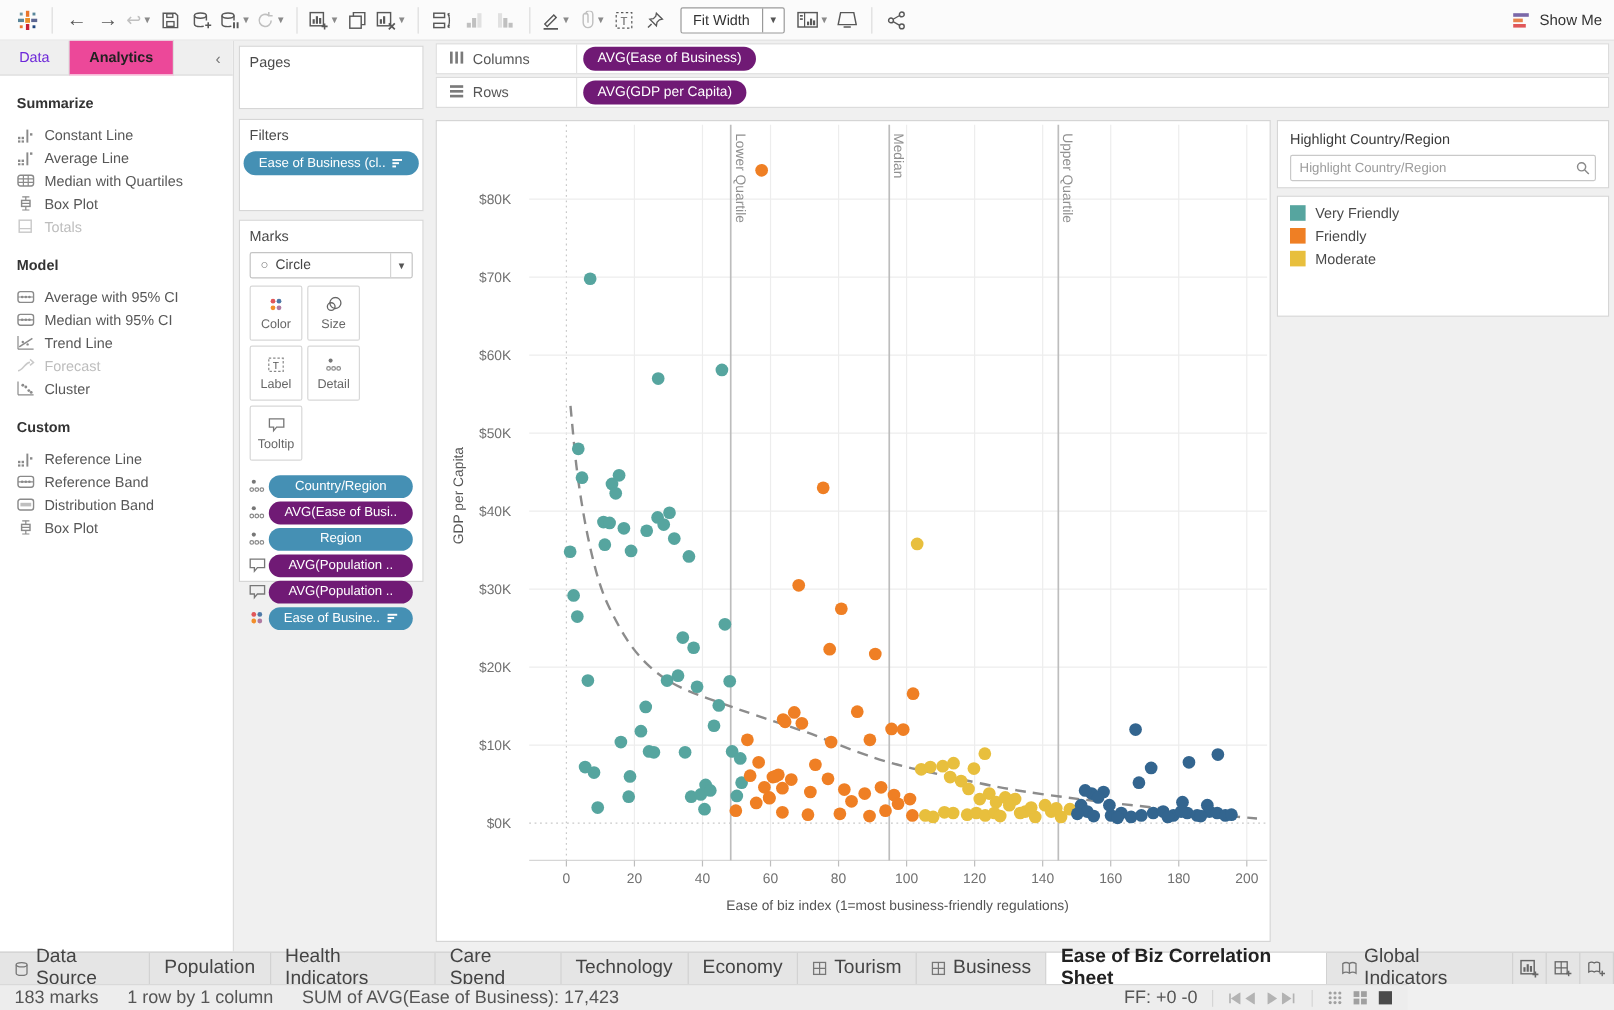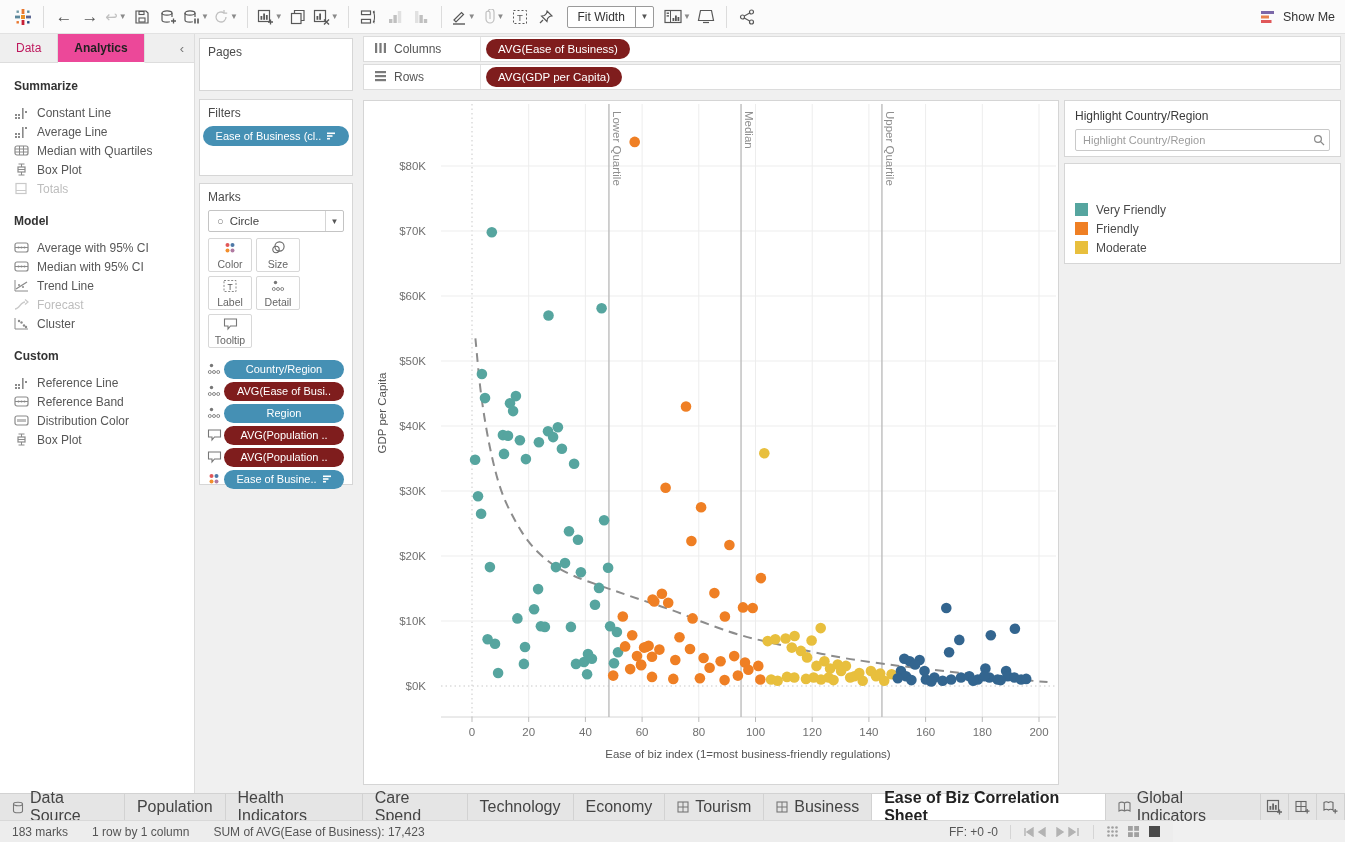--- a/index.html
+++ b/index.html
@@ -14,45 +14,45 @@
   .tb-btn svg { display:block; }
   .tb-caret { font-size:8px; color:#8a8a8a; margin-left:1px; }
   .fit-box { display:flex; align-items:center; border:1px solid #9a9a9a; border-radius:2px; background:#fff; height:22px; margin:0 8px; }
   .fit-box .fit-label { font-size:12px; color:#333; padding:0 10px; }
   .fit-box .fit-caret { width:18px; height:100%; border-left:1px solid #9a9a9a; display:flex; align-items:center; justify-content:center; font-size:8px; color:#555; }
   #show-me { margin-left:auto; display:flex; align-items:center; gap:6px; font-size:12.5px; color:#333; }
 
   
   #left-panel { left:0; top:34px; width:195px; height:759px; background:#fff; border-right:1px solid #ddd; }
   .pane-tabs { display:flex; height:29px; border-bottom:1px solid #ddd; background:#efefef; }
-  .pane-tab { padding:0 16px; display:flex; align-items:center; font-size:12px; color:#be185d; border-right:1px solid #ddd; }
+  .pane-tab { padding:0 16px; display:flex; align-items:center; font-size:12px; color:#6d28d9; border-right:1px solid #ddd; }
   .pane-tab.active { background:#ec4899; font-weight:bold; color:#222; border-bottom:1px solid #fff; margin-bottom:-1px; }
   .pane-collapse { margin-left:auto; padding:0 10px; display:flex; align-items:center; color:#777; font-size:13px; }
   .pane-section { margin:16px 0 4px 14px; font-size:12px; font-weight:bold; color:#333; }
   .pane-item { display:flex; align-items:center; height:19px; padding-left:14px; font-size:12px; color:#575757; }
   .pane-item.dis { color:#bdbdbd;text-align:center; }
   .pane-item .p-icon { width:15px; height:13px; margin-right:8px; display:flex; align-items:center; color:#8a8a8a; }
   .pane-item.dis .p-icon { color:#c9c9c9; }
 
   
   #cards-col { left:195px; top:34px; width:168px; height:759px; background:#f0f0f0; }
   .t-card { position:absolute; left:4px; width:154px; background:#fff; border:1px solid #d6d6d6; }
   .t-card .card-title { font-size:12px; color:#4a4a4a; padding:6px 8px 2px 8px; }
   #pages-card { top:4px; height:53px; }
   #filters-card { top:65px; height:77px; }
   #marks-card { top:149px; height:302px; }
   .pill { display:flex; align-items:center; justify-content:center; height:20px; border-radius:10px; color:#fff; font-size:11px; padding:0 8px; white-space:nowrap; overflow:hidden; }
   .pill.blue { background:#4590b4; }
-  .pill.green { background:#7f1d1d; }
+  .pill.green { background:#701a75; }
   .pill .pill-badge { margin-left:5px; display:flex; }
   .marks-dropdown { margin:4px 8px 6px 8px; height:22px; border:1px solid #c4c4c4; border-radius:2px; display:flex; align-items:center; font-size:11.5px; color:#444; background:#fff; }
   .marks-dropdown .circ { margin:0 6px 0 8px; color:#777; font-size:11px; }
   .marks-dropdown .dd-caret { margin-left:auto; width:18px; align-self:stretch; border-left:1px solid #d5d5d5; display:flex; align-items:center; justify-content:center; font-size:8px; color:#555; }
   .marks-btn-grid { display:flex; flex-wrap:wrap; gap:4px; padding:0 8px; }
-  .marks-btn { width:44px; height:34px; border:1px solid #d8d8d8; border-radius:2px; display:flex; flex-direction:column; align-items:center; justify-content:center; gap:3px; background:#fff; }
+  .marks-btn { width:44px; height:46px; border:1px solid #d8d8d8; border-radius:2px; display:flex; flex-direction:column; align-items:center; justify-content:center; gap:3px; background:#fff; }
   .marks-btn .mb-label { font-size:10.5px; color:#666; }
   .marks-pills { margin-top:10px; }
   .marks-pill-row { display:flex; align-items:center; height:22px; padding-left:4px; }
   .marks-pill-row .mp-icon { width:20px; display:flex; justify-content:center; color:#8a8a8a; }
   .marks-pill-row .pill { width:120px; height:19px; font-size:11px; }
 
   
   .shelf { position:absolute; left:363px; width:978px; height:26px; background:#fff; border:1px solid #dcdcdc; display:flex; align-items:center; }
   #shelf-columns { top:36px; } #shelf-rows { top:64px; }
   .shelf-label { width:117px; align-self:stretch; display:flex; align-items:center; gap:7px; padding-left:10px; border-right:1px solid #e3e3e3; color:#555; font-size:12px; }
@@ -76,21 +76,21 @@
   .legend-swatch { width:13px; height:13px; margin-right:8px; }
 
   
   #tabs-bar { left:0; top:793px; width:1345px; height:27px; background:#e5e5e5; border-top:1px solid #d2d2d2; display:flex; align-items:stretch; }
   .sheet-tab { display:flex; align-items:center; gap:6px; padding:0 12px; font-size:16px; color:#444; border-right:1px solid #d2d2d2; }
   .sheet-tab.active { background:#fff; font-weight:bold; color:#222; }
   .sheet-tab .st-icon { color:#777; display:flex; }
   .tab-new-btn { width:30px; display:flex; align-items:center; justify-content:center; border-right:1px solid #d2d2d2; color:#666; }
 
   
-  #status-bar { left:0; top:820px; width:1173px; height:22px; background:#ededed; border-top:1px solid #d9d9d9; display:flex; align-items:center; font-size:12px; color:#555; }
+  #status-bar { left:0; top:820px; width:1173px; height:22px; background:#ededed; border-top:1px solid #d9d9d9; display:flex; align-items:center; font-size:15px; color:#555; }
   .sb-item { padding:0 12px; }
   .sb-sep { width:1px; height:14px; background:#d5d5d5; }
   .sb-right { margin-left:auto; display:flex; align-items:center; }
   .sb-icons { display:flex; align-items:center; gap:8px; padding:0 12px; }
 </style>
 </head>
 <body>
 
 <div id="toolbar" class="abs">
     <div class="tb-btn">
@@ -469,21 +469,21 @@
         </span>
         <span>Reference Band</span>
       </div>
       <div class="pane-item">
         <span class="p-icon">
           <svg width="15" height="13" viewBox="0 0 15 13">
             <rect x="1" y="2" width="13" height="9" rx="2" fill="none" stroke="currentColor" stroke-width="1.2"></rect>
             <rect x="3" y="5" width="9" height="3" fill="currentColor" opacity="0.55"></rect>
           </svg>
         </span>
-        <span>Distribution Color</span>
+        <span>Distribution Band</span>
       </div>
       <div class="pane-item">
         <span class="p-icon">
           <svg width="15" height="13" viewBox="0 0 15 13">
             <line x1="7.5" y1="1" x2="7.5" y2="12" stroke="currentColor"></line>
             <line x1="4.5" y1="1" x2="10.5" y2="1" stroke="currentColor"></line>
             <line x1="4.5" y1="12" x2="10.5" y2="12" stroke="currentColor"></line>
             <rect x="4" y="4" width="7" height="5" fill="#fff" stroke="currentColor" stroke-width="1.2"></rect>
             <line x1="4" y1="6.5" x2="11" y2="6.5" stroke="currentColor"></line>
           </svg>
@@ -943,21 +943,21 @@
     <span class="mag">
       <svg width="12" height="12" viewBox="0 0 12 12">
           <circle cx="5" cy="5" r="3.4" fill="none" stroke="#8a8a8a" stroke-width="1.2"></circle>
           <line x1="7.6" y1="7.6" x2="11" y2="11" stroke="#8a8a8a" stroke-width="1.2"></line>
         </svg>
     </span>
   </div>
 </div>
 
 <div id="legend-card" class="abs">
-  <div id="legend-items" style="padding-top:4px;margin-top:32px;">
+  <div id="legend-items" style="padding-top:4px;">
       <div class="legend-item">
         <span class="legend-swatch" style="background:#56a59f"></span>
         <span>Very Friendly</span>
       </div>
       <div class="legend-item">
         <span class="legend-swatch" style="background:#ef7f24"></span>
         <span>Friendly</span>
       </div>
       <div class="legend-item">
         <span class="legend-swatch" style="background:#e8bf3d"></span>

